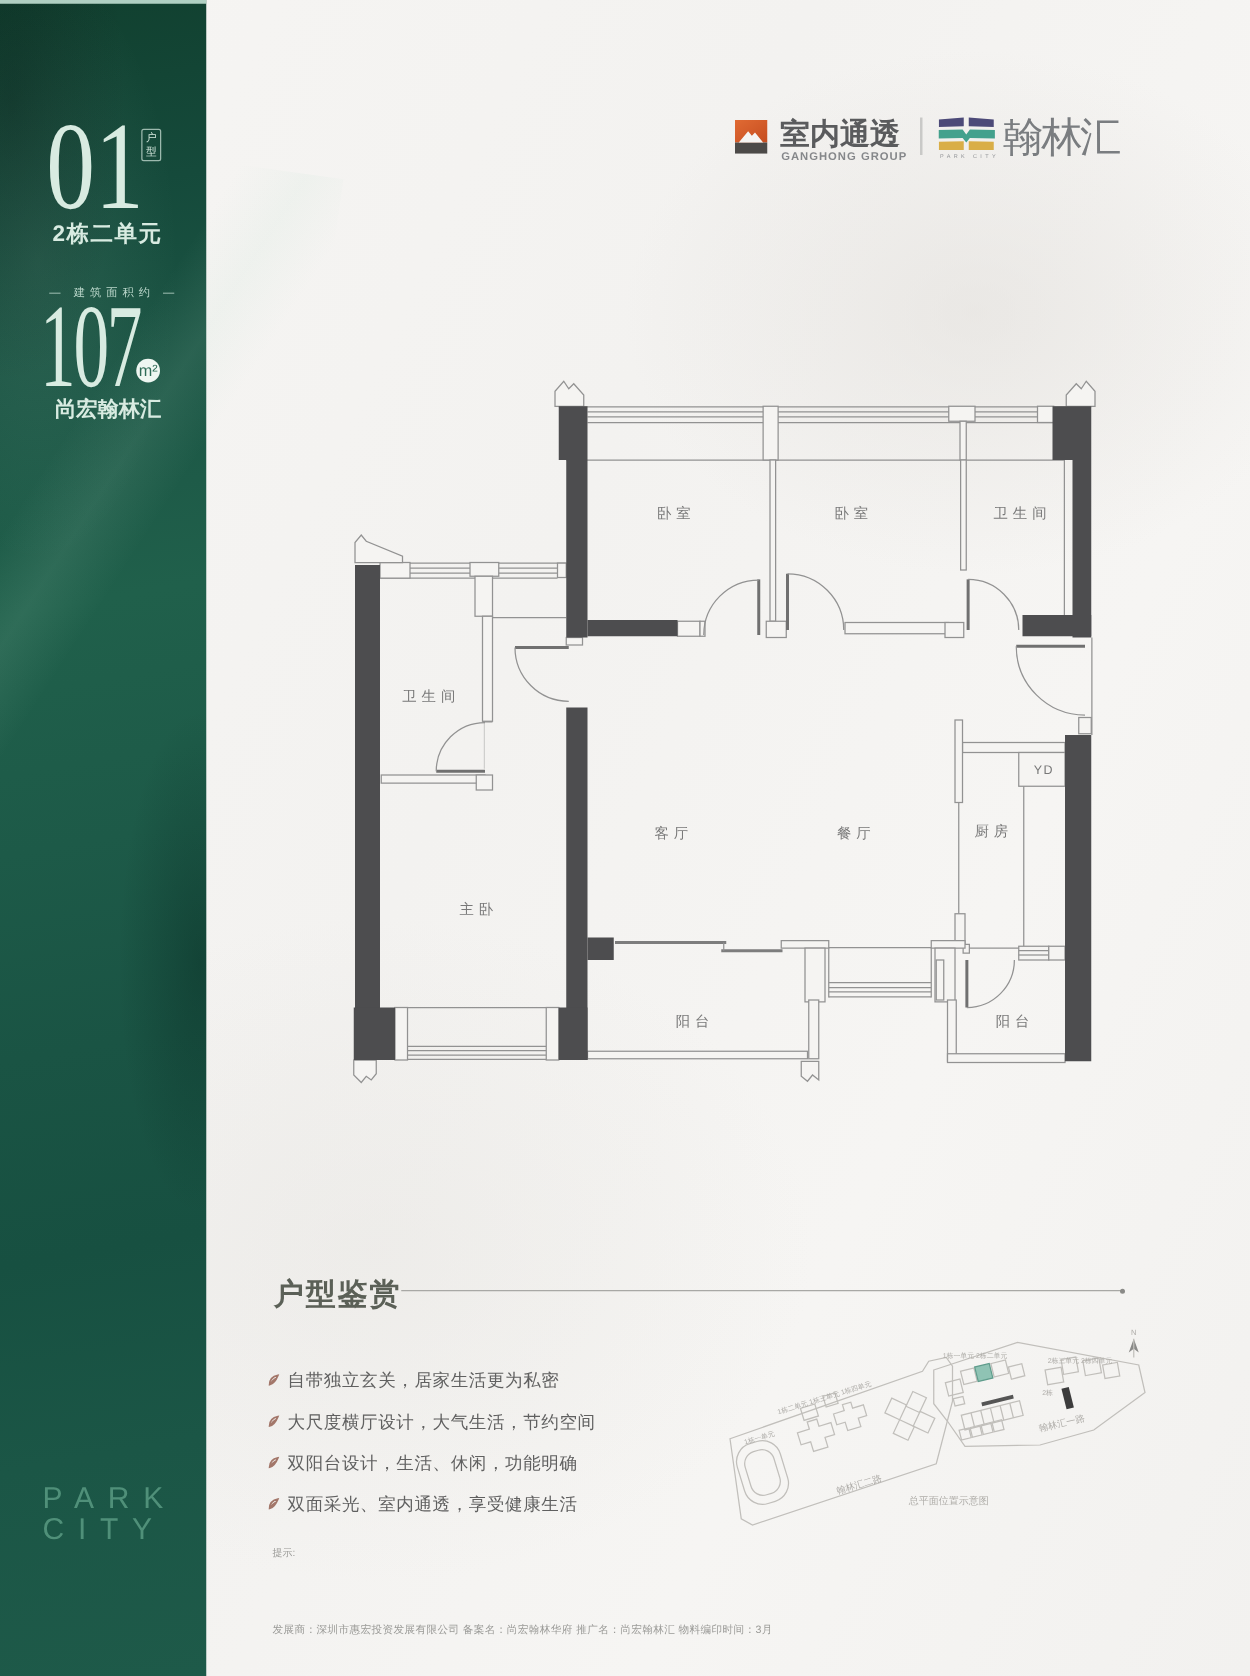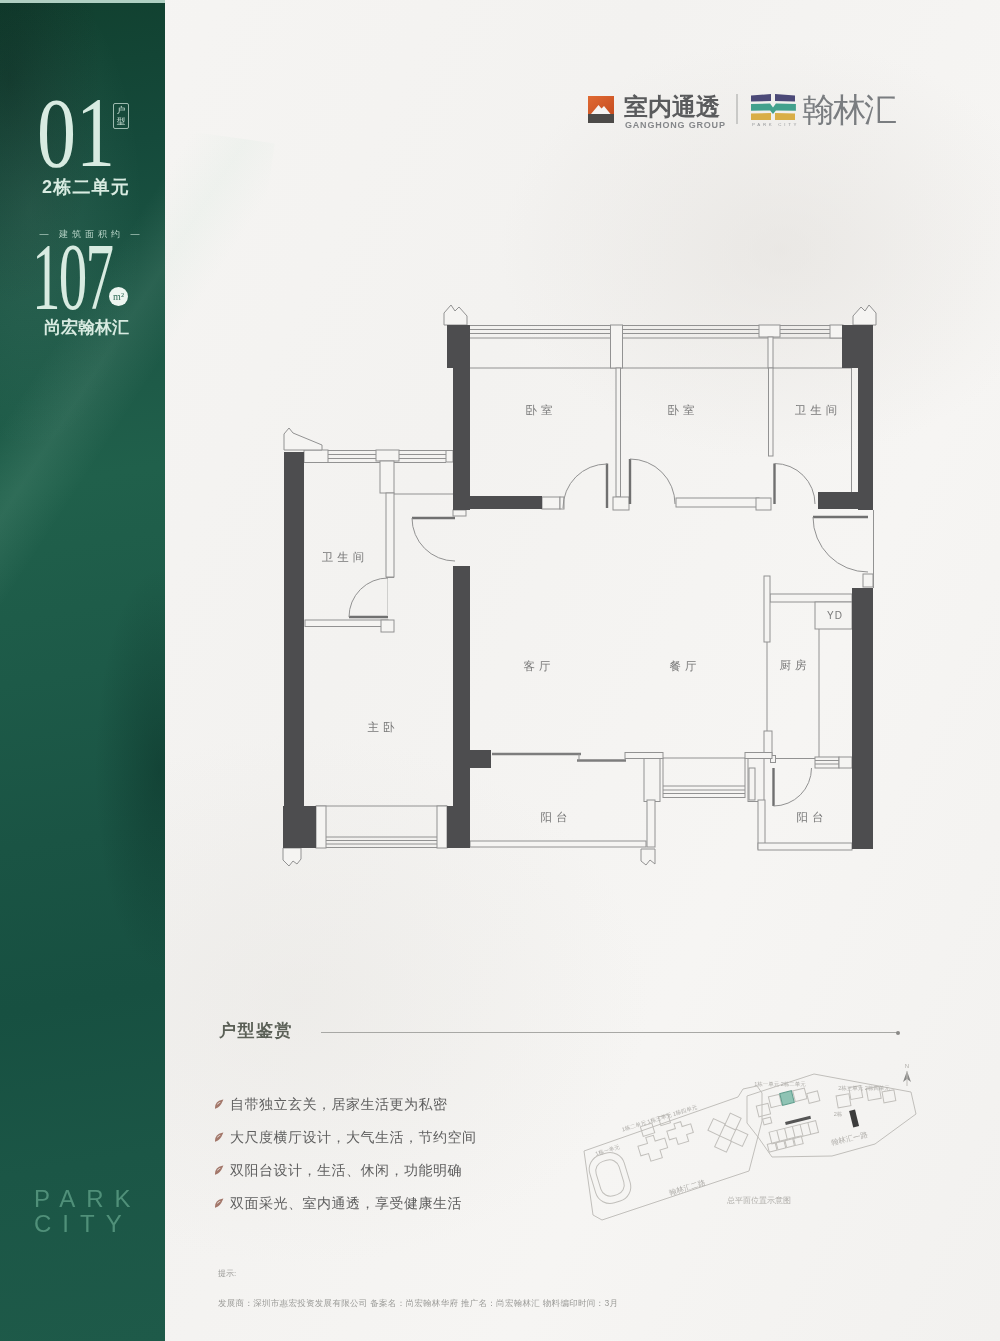--- a/index.html
+++ b/index.html
@@ -11,35 +11,35 @@
   .side .sheen{position:absolute;left:-60px;top:120px;width:300px;height:520px;
     background:linear-gradient(115deg,rgba(255,255,255,0) 40%,rgba(180,220,200,0.10) 50%,rgba(255,255,255,0) 60%);
     transform:rotate(8deg);}
   .num01{position:absolute;left:37px;top:83px;font-family:"Liberation Serif",serif;font-size:100px;line-height:1;color:#d8ebe1;letter-spacing:0px;transform:scaleX(.78);transform-origin:left top;}
   .hxbox{position:absolute;left:113px;top:103px;width:14px;height:23px;border:1px solid rgba(214,233,223,.7);border-radius:2px;
      color:#d6e9df;font-size:8.5px;line-height:11px;text-align:center;padding-top:1px;}
   .unit{position:absolute;left:0px;top:175px;width:172px;text-align:center;color:#d8ebe1;font-size:18px;letter-spacing:1.2px;font-weight:bold;}
   .areaabout{position:absolute;left:10px;top:228px;width:163px;text-align:center;color:#bcd8cc;font-size:9px;letter-spacing:4px;}
   .num107{position:absolute;left:32px;top:230px;font-family:"Liberation Serif",serif;font-size:95px;line-height:1;color:#d8ebe1;letter-spacing:-3px;transform:scaleX(.60);transform-origin:left top;}
   .m2c{position:absolute;left:109px;top:287px;width:19px;height:19px;border-radius:50%;background:#eef6f1;color:#2e6b56;
-     font-size:10px;text-align:center;line-height:19px;font-family:Liberation Serif, serif;}
+     font-size:13px;text-align:center;line-height:19px;}
   .rooms{position:absolute;left:0px;top:316px;width:173px;text-align:center;color:#d8ebe1;font-size:17px;letter-spacing:0px;font-weight:bold;}
   .parkcity{position:absolute;left:34px;top:1187px;color:rgba(115,182,155,.60);font-size:24px;letter-spacing:11px;line-height:1.03;}
   .glogo{position:absolute;left:588px;top:96px;}
   .gtext{position:absolute;left:624px;top:91px;color:#5a5b5d;font-size:24px;font-weight:bold;letter-spacing:0px;}
   .gsub{position:absolute;left:625px;top:120px;color:#85878a;font-size:9px;font-weight:bold;letter-spacing:0.8px;}
   .ldiv{position:absolute;left:736px;top:94px;width:2px;height:30px;background:#c9c9c7;}
   .hlogo{position:absolute;left:751px;top:93px;}
   .htext{position:absolute;left:802px;top:88px;color:#7a7d80;font-size:33px;letter-spacing:-2px;}
-  .title{position:absolute;left:219px;top:1019px;color:#5b6057;font-size:17px;font-weight:bold;letter-spacing:1.5px;}
+  .title{position:absolute;left:219px;top:1019px;color:#5b6057;font-size:24px;font-weight:bold;letter-spacing:1.5px;}
   .tline{position:absolute;left:321px;top:1032px;width:577px;height:1px;background:#a8a8a5;}
   .tline:after{content:"";position:absolute;right:-2px;top:-1.5px;width:4px;height:4px;border-radius:50%;background:#8a8a87;}
   .blt{position:absolute;left:230px;color:#606060;font-size:14px;letter-spacing:0.5px;}
   .blt .ic{position:absolute;left:-16px;top:3px;}
-  .note{position:absolute;left:218px;top:1268px;color:#9a9a97;font-size:8px;}
+  .note{position:absolute;left:218px;top:1237px;color:#9a9a97;font-size:8px;}
   .note2{position:absolute;left:218px;top:1281px;color:#9a9a97;font-size:8.5px;letter-spacing:.3px;}
   .note3{position:absolute;left:218px;top:1298px;color:#9a9a97;font-size:8.5px;letter-spacing:.3px;}
   svg.plan{position:absolute;left:0;top:0;}
 </style>
 </head>
 <body>
 <div class="page">
 
   <div class="side">
       <div class="sheen"></div>

